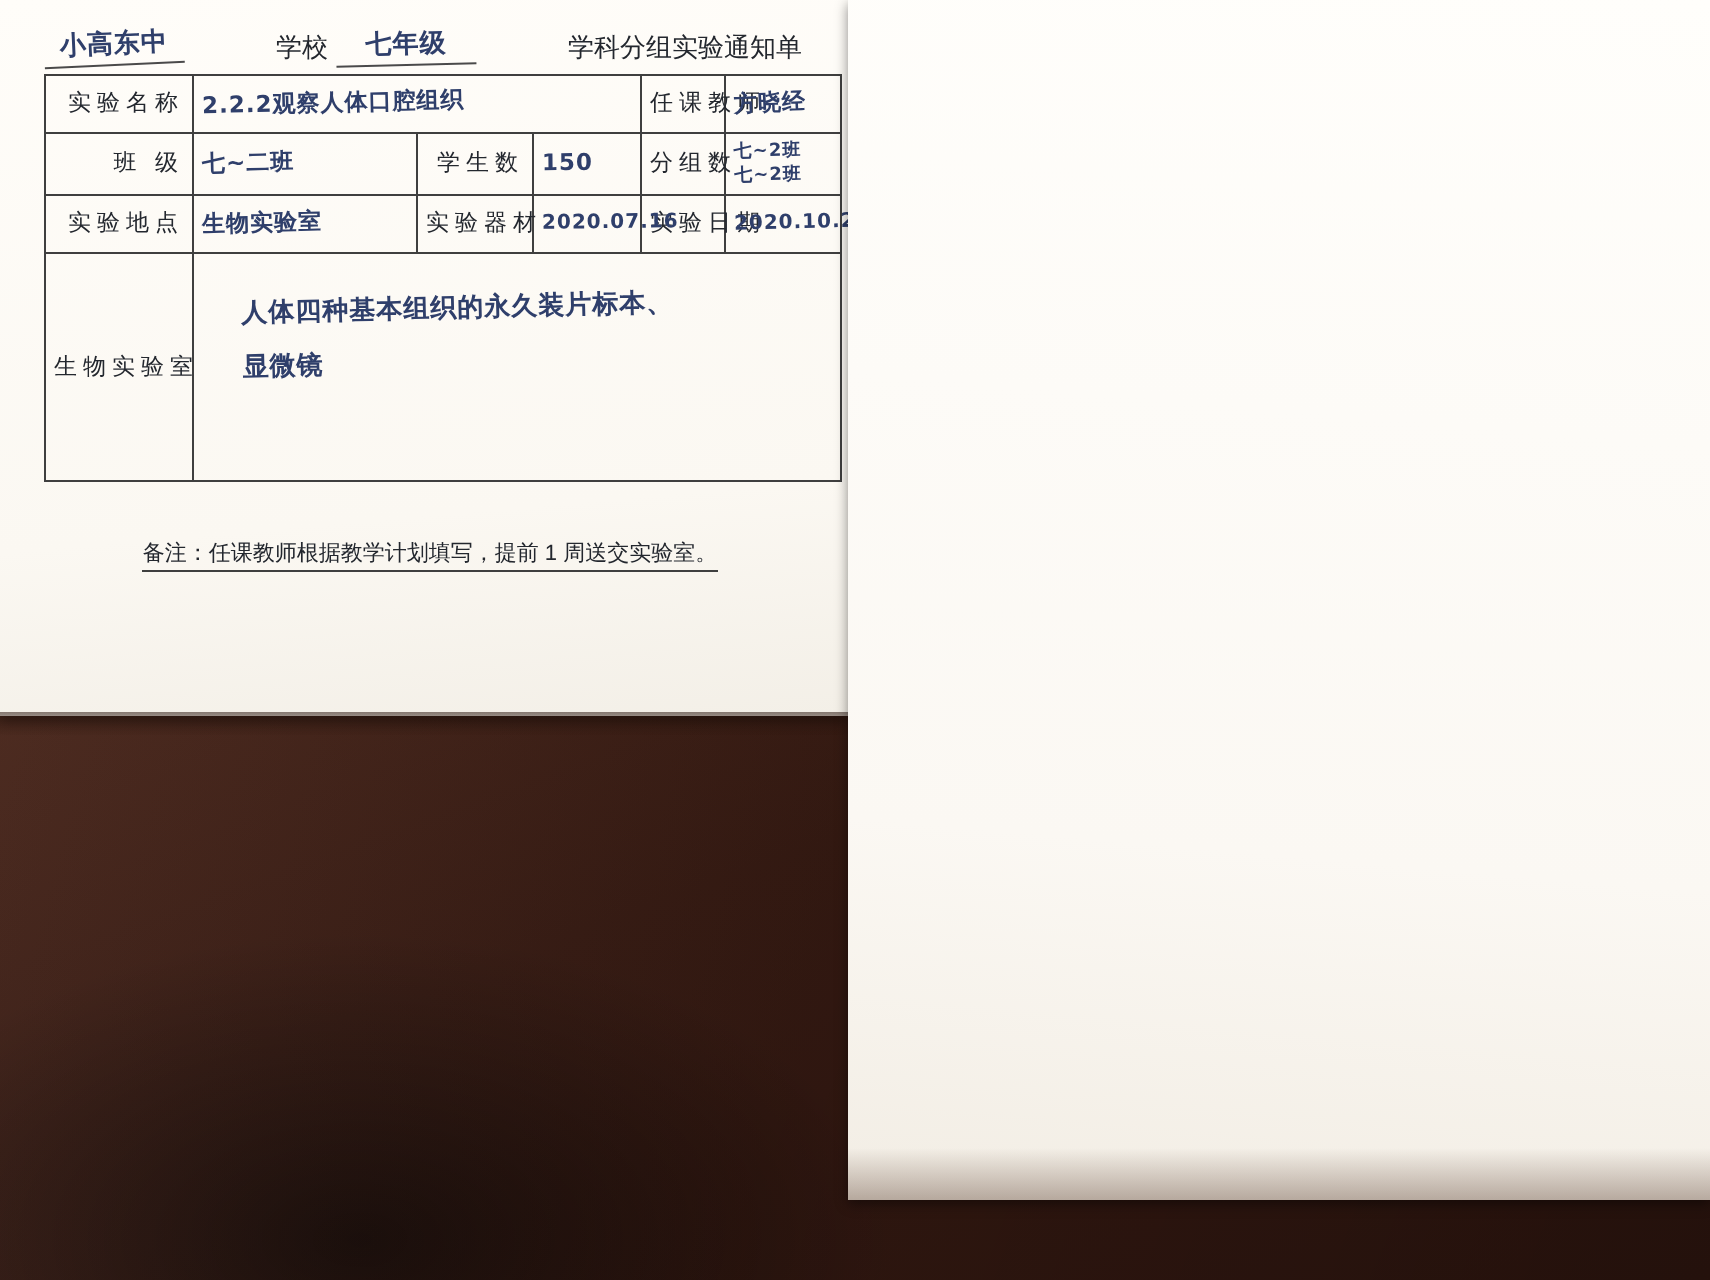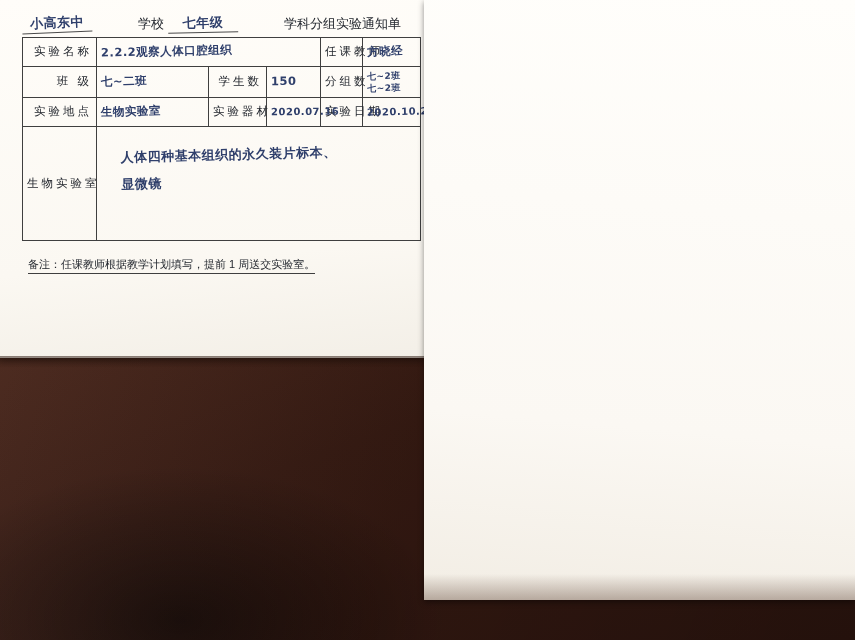--- a/index.html
+++ b/index.html
@@ -67,21 +67,21 @@
   .title-row .blank{
     min-width:70px;border-bottom:1px solid #4a4a4a;text-align:center;
   }
   .tbl{width:100%;border-collapse:collapse;table-layout:fixed;}
   .tbl td{
     border:1px solid #3f3f3f;font-size:11.5px;color:#23272e;
     padding:3px 4px;height:22px;vertical-align:middle;
   }
   .lbl{text-align:right;letter-spacing:3px;white-space:nowrap;margin-left:39px;}
   .note{
-    margin-top:16px;font-size:11px;color:#23272e;padding-left:6px;
+    margin-top:28px;font-size:11px;color:#23272e;padding-left:6px;text-align:center;
   }
   .underline-note{border-bottom:1px solid #3f3f3f;display:inline-block;padding-bottom:1px;}
 </style>
 </head>
 <body>
 
 <div id="desk"></div>
 
 <div class="sheet" id="sheet-left">
   <div id="left-form">

